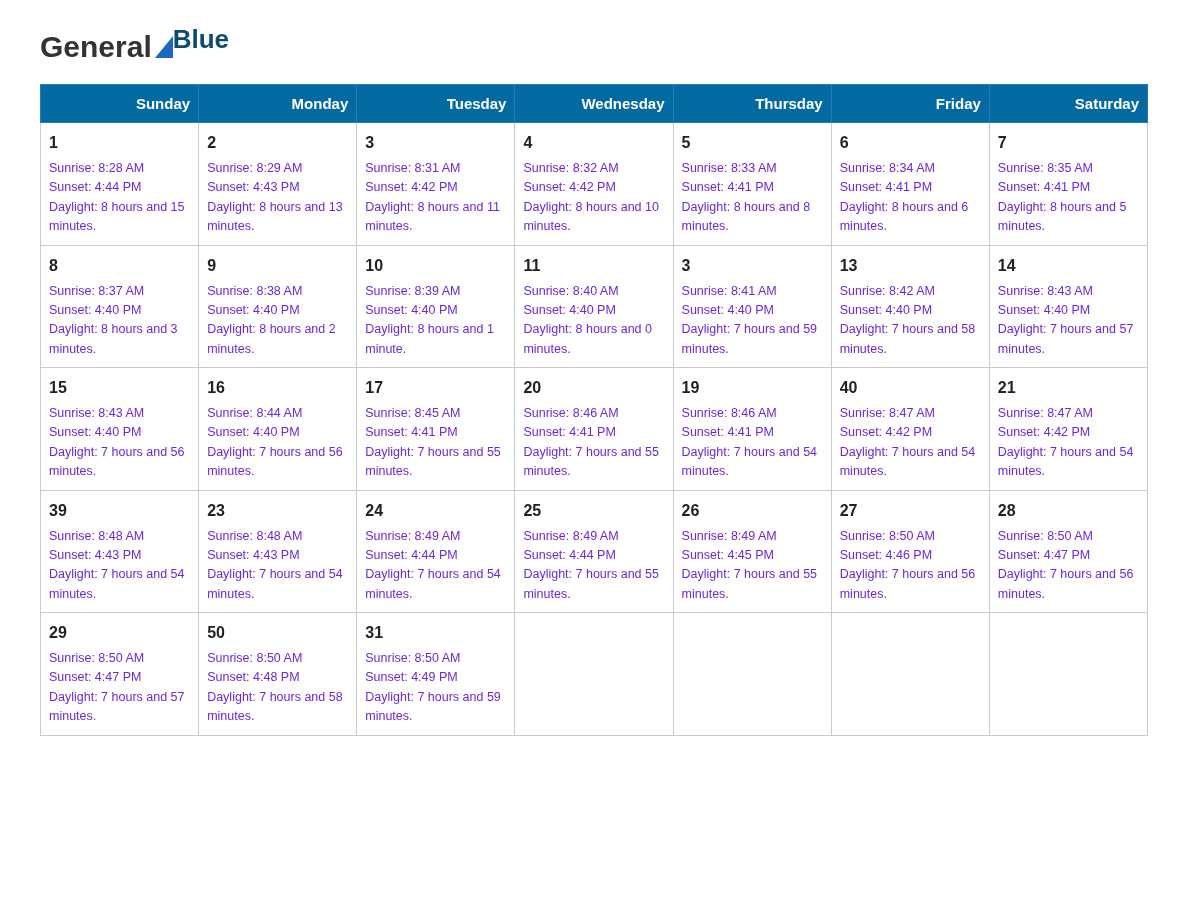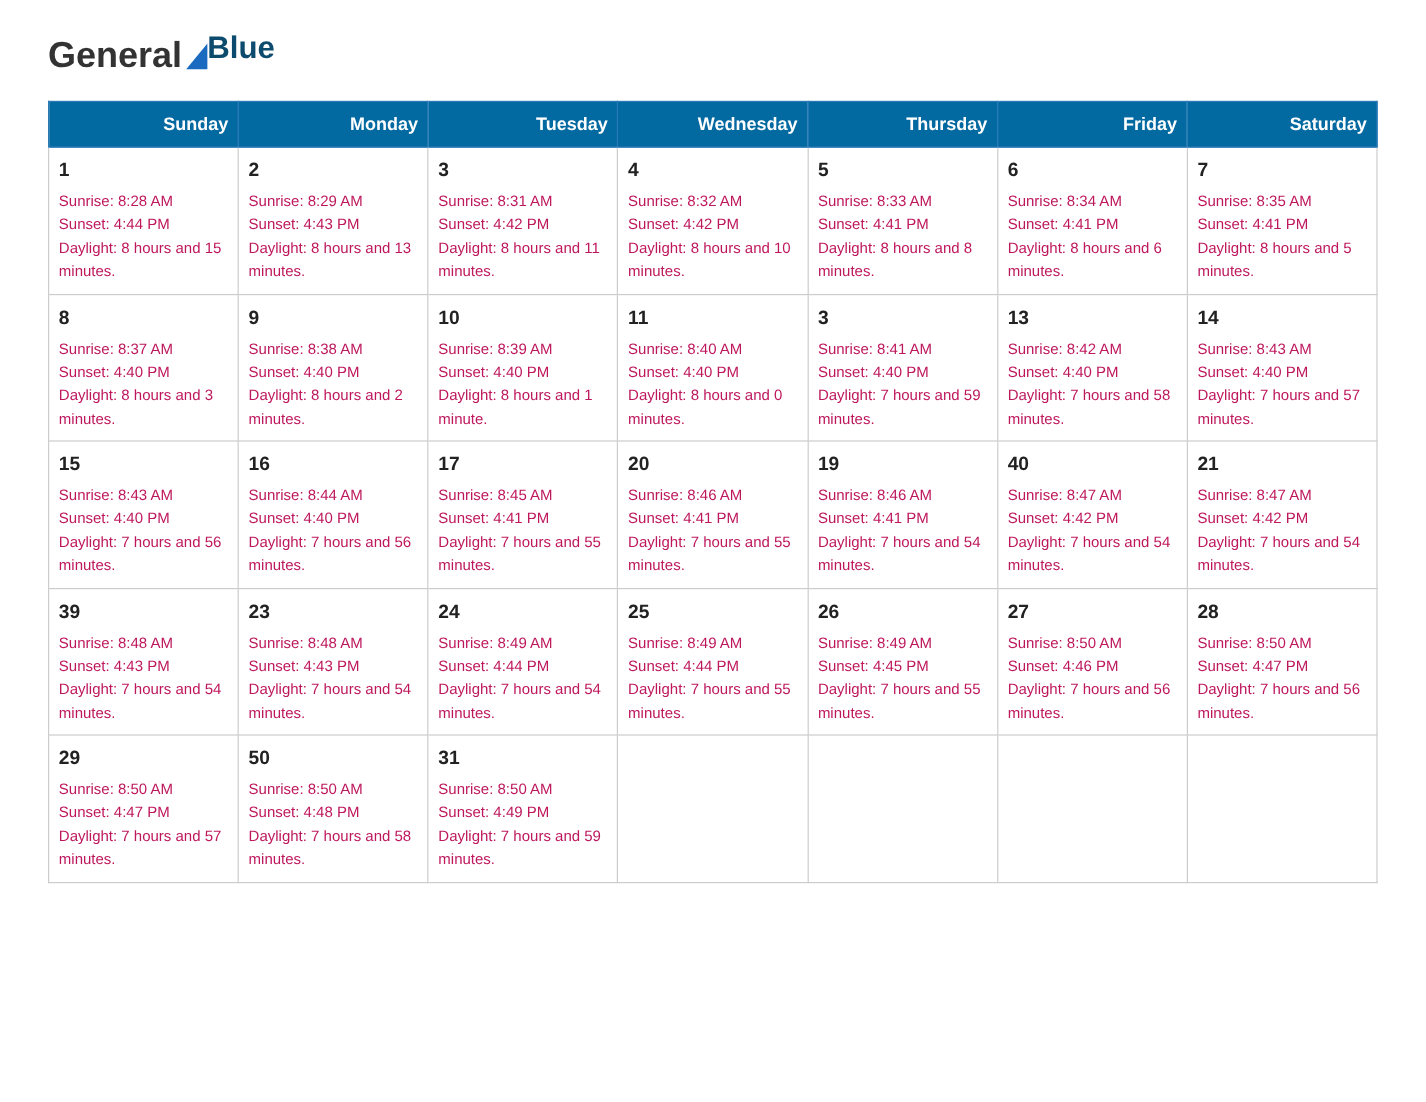--- a/index.html
+++ b/index.html
@@ -61,21 +61,21 @@
     }
     tbody tr td .day-num {
       font-size: 16px;
       font-weight: bold;
       color: #222;
       display: block;
       margin-bottom: 4px;
     }
     tbody tr td .day-info {
       font-size: 12.5px;
-      color: #be185d;
+      color: #6d28d9;
       line-height: 1.55;
     }
     tbody tr td.empty {
       background: #fff;
     }
     .logo-svg {
       display: flex;
       align-items: center;
     }
   </style>

